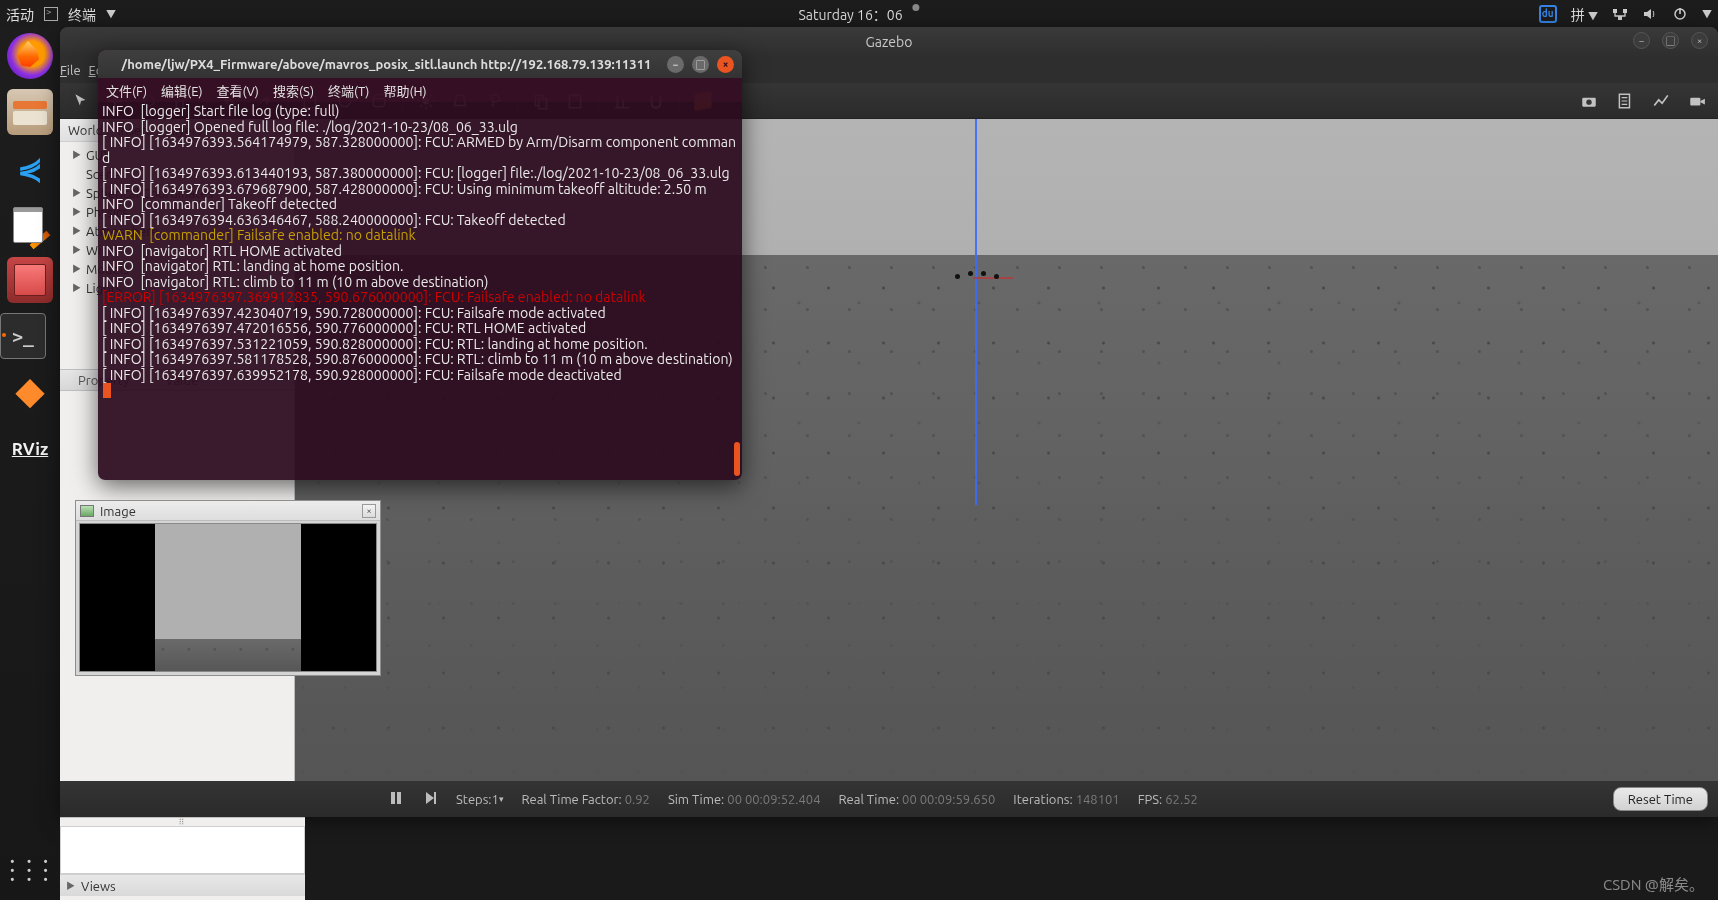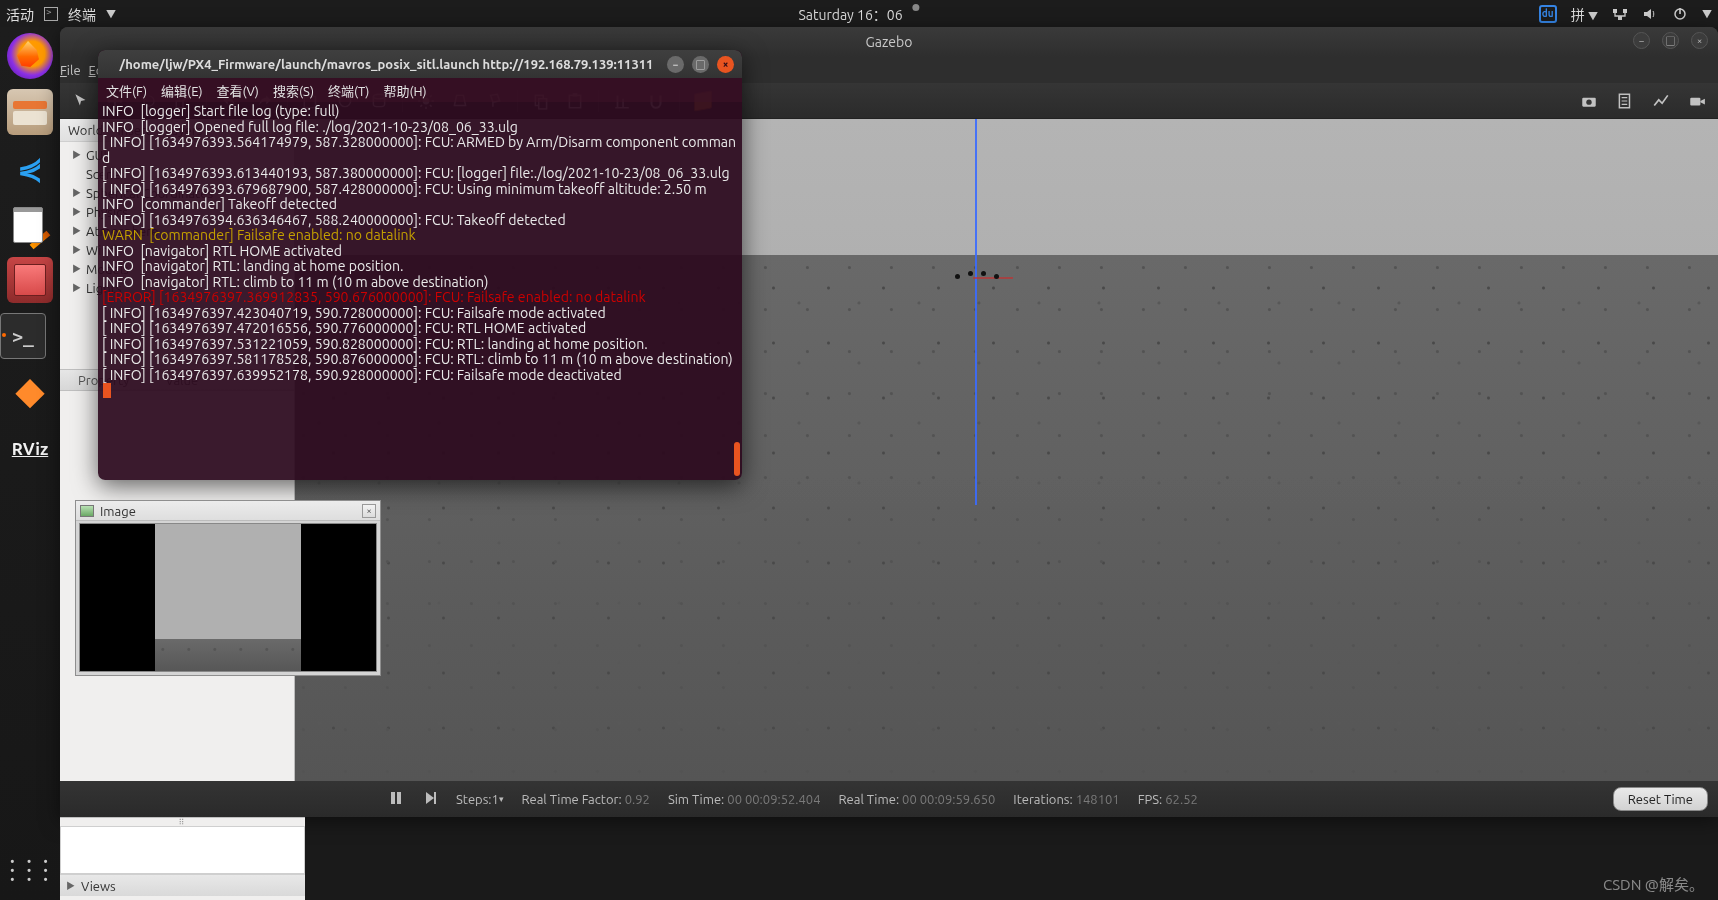--- a/index.html
+++ b/index.html
@@ -404,21 +404,21 @@
   <div class="drag">⠿</div>
   <div class="whitebox"></div>
   <div class="viewshdr">
       <span class="tri">▶</span>
       <span>Views</span>
     </div>
 </div>
 
 <div class="termwin">
   <div class="tt">
-    <span class="path">/home/ljw/PX4_Firmware/launch/mavros_posix_sitl.launch http://192.168.79.139:11311</span>
+    <span class="path">/home/ljw/PX4_Firmware/above/mavros_posix_sitl.launch http://192.168.79.139:11311</span>
     <div class="tw-btns">
       <div class="twb min">−</div>
       <div class="twb max">□</div>
       <div class="twb cls">×</div>
     </div>
   </div>
   <div class="tmenu">
     <span>文件(F)</span>
     <span>编辑(E)</span>
     <span>查看(V)</span>

